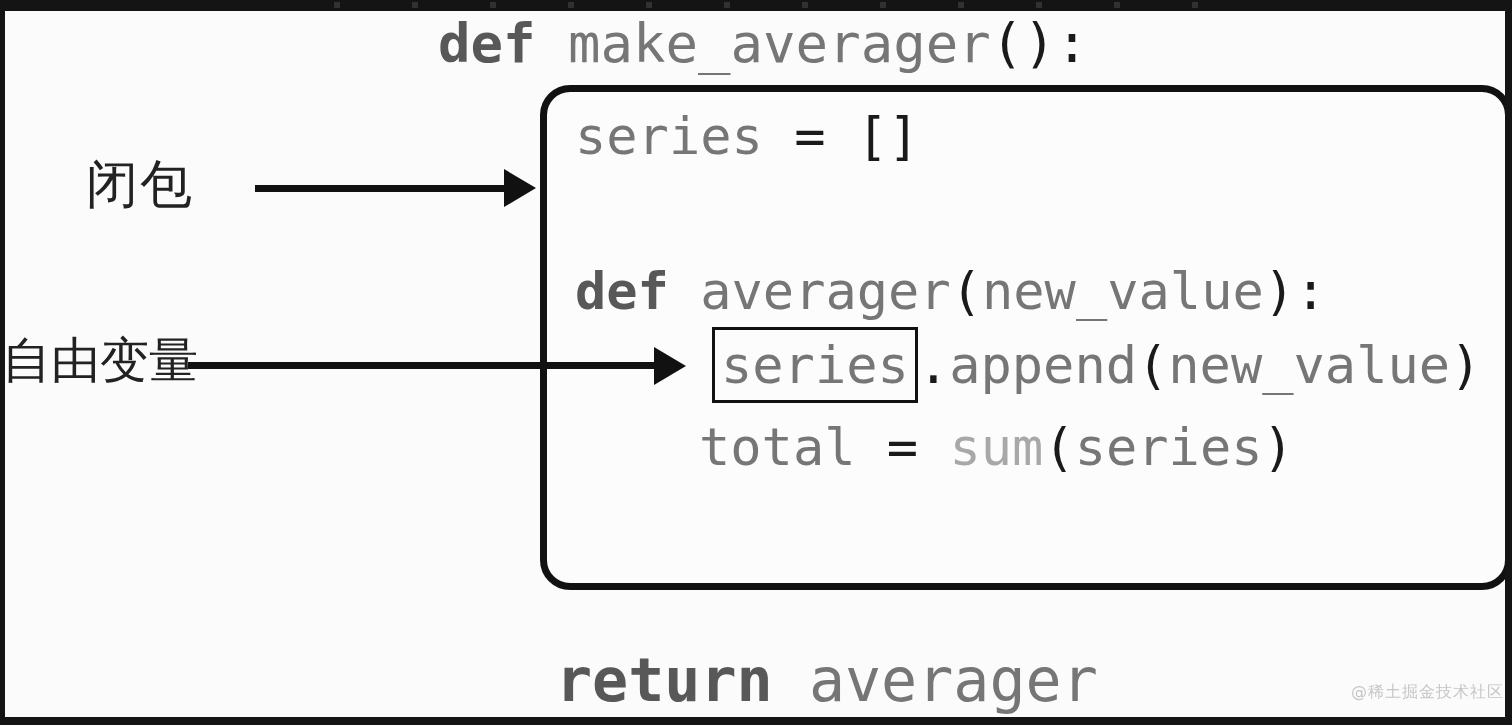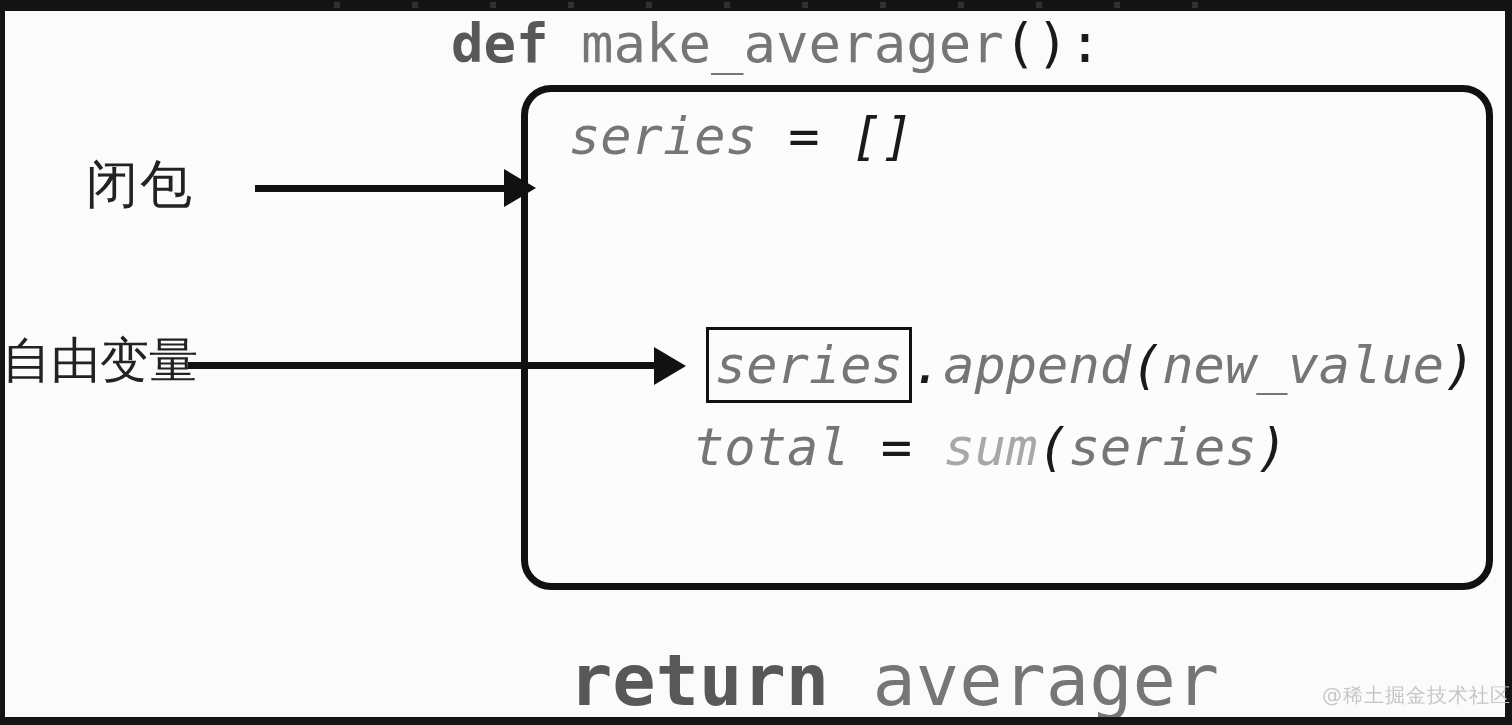--- a/index.html
+++ b/index.html
@@ -14,33 +14,33 @@
   .bar.bottom{left:0; top:717px; width:1512px; height:8px;}
   .bar.left{left:0; top:0; width:5px; height:725px;}
   .bar.right{left:1505px; top:0; width:7px; height:725px;}
   
   .bar.top::after{
     content:""; position:absolute; left:300px; top:2px; width:900px; height:6px;
     background:repeating-linear-gradient(90deg, transparent 0 34px, #555 34px 40px, transparent 40px 78px);
     opacity:.45;
   }
 
-  .code{position:absolute; white-space:pre; font-size:52px; line-height:66px; letter-spacing:0px;margin-left:13px;}
+  .code{position:absolute; white-space:pre; font-size:52px; line-height:66px; letter-spacing:0px;}
   .kw{font-weight:bold; color:var(--keyword,#585858);}
   .id{color:var(--identifier,#767676);}
   .pu{color:var(--punctuation,#1a1a1a);}
   .bi{color:var(--builtin,#a8a8a8);text-align:right;}
 
   .title-line{left:438px; top:10px; font-size:54px; line-height:68px;}
-  .footer-line{left:556px; top:646px; font-size:72px; line-height:68px;}
+  .footer-line{left:556px; top:646px; font-size:60px; line-height:68px;}
 
   .closure-box{
-    position:absolute; left:521px; top:85px; width:972px; height:505px;
+    position:absolute; left:540px; top:85px; width:972px; height:505px;
     box-sizing:border-box; border:7px solid var(--ink,#111); border-radius:30px;
-    background:#fcfcfc; z-index:2;font-style:italic;
+    background:#fcfcfc; z-index:2;
   }
   .l-init{left:28px; top:11px;}
   .l-def{left:28px; top:166px;}
   .l-append{left:145px; top:240px;padding-left:20px;}
   .l-total{left:152px; top:322px;}
   .l-return{left:152px; top:400px;}
 
   .free-var-box{
     display:inline-block; border:3px solid var(--ink,#111);
     padding:2px 6px; margin:-5px 0;
@@ -58,41 +58,42 @@
     position:absolute; width:0; height:0; z-index:4;
     border-top:19px solid transparent; border-bottom:19px solid transparent;
     border-left:32px solid var(--ink,#111);
   }
   .a1-line{left:255px; top:185px; width:252px;}
   .a1-head{left:504px; top:169px;}
   .a2-line{left:188px; top:362px; width:470px;}
   .a2-head{left:654px; top:347px;}
 
   .watermark{
-    position:absolute; right:1px; top:682px; z-index:7;
+    position:absolute; right:8px; top:682px; z-index:7;
     font-family:"DejaVu Sans", "Liberation Sans", sans-serif;
-    font-size:20px; color:var(--watermark,#c6c6c6); letter-spacing:1px;
+    font-size:16px; color:var(--watermark,#c6c6c6); letter-spacing:1px;
   }
 </style>
 </head>
 <body>
 
 <div class="page">
 
   <div class="bar top"></div>
   <div class="bar bottom"></div>
   <div class="bar left"></div>
   <div class="bar right"></div>
 
   <div class="code title-line"><span class="kw">def </span><span class="id">make_averager</span><span class="pu">():</span></div>
 
   <div class="closure-box">
 
     <div class="code l-init"><span class="id">series</span><span class="pu"> = []</span></div>
 
+    <div class="code l-def"><span class="kw">def </span><span class="id">averager</span><span class="pu">(</span><span class="id">new_value</span><span class="pu">):</span></div>
 
     <div class="code l-append"><span class="id free-var-box">series</span><span class="pu">.</span><span class="id">append</span><span class="pu">(</span><span class="id">new_value</span><span class="pu">)</span></div>
 
     <div class="code l-total"><span class="id">total</span><span class="pu"> = </span><span class="bi">sum</span><span class="pu">(</span><span class="id">series</span><span class="pu">)</span></div>
 
 
   </div>
 
   <div class="cjk-label closure-label">闭包</div>
   <div class="arrow-line a1-line"></div>

